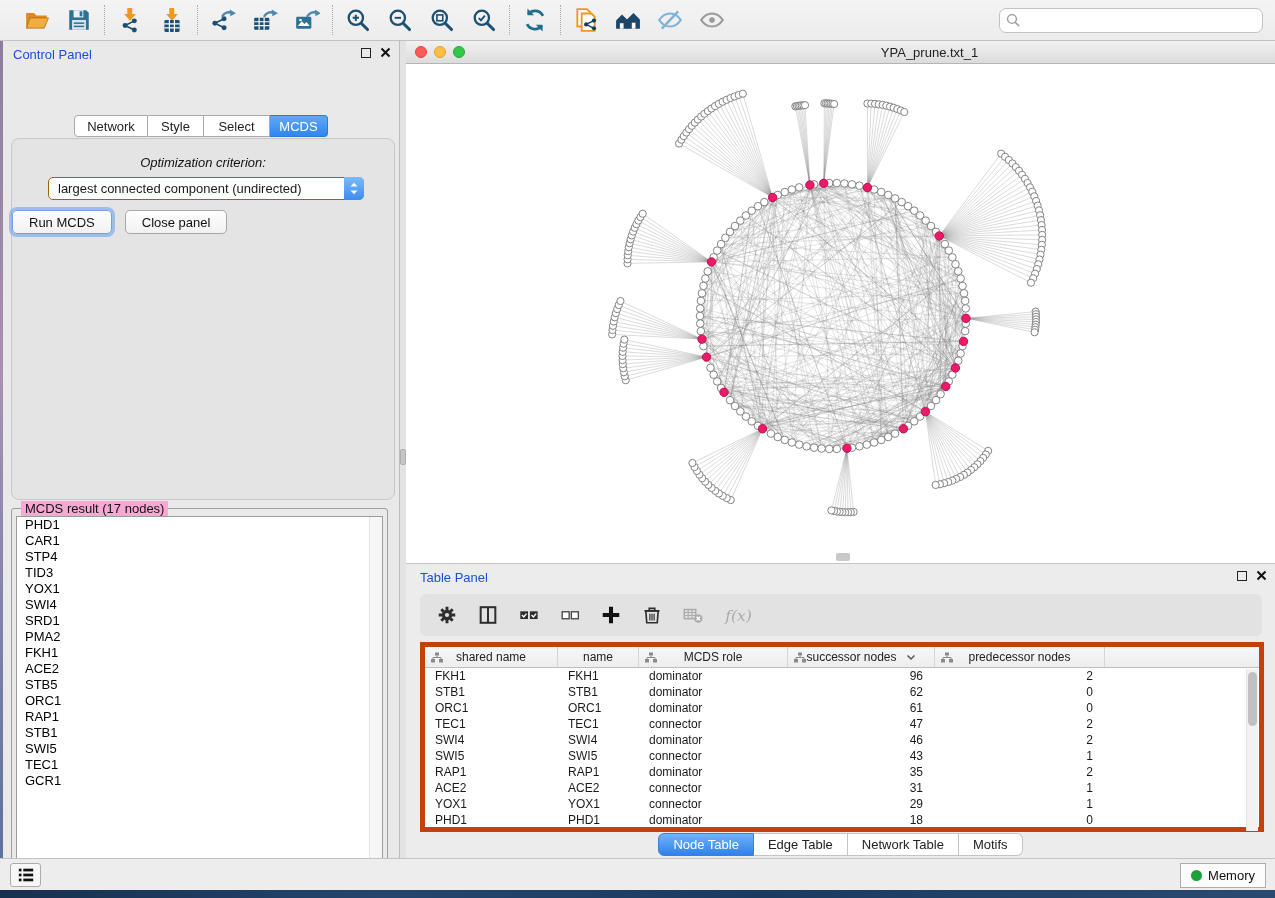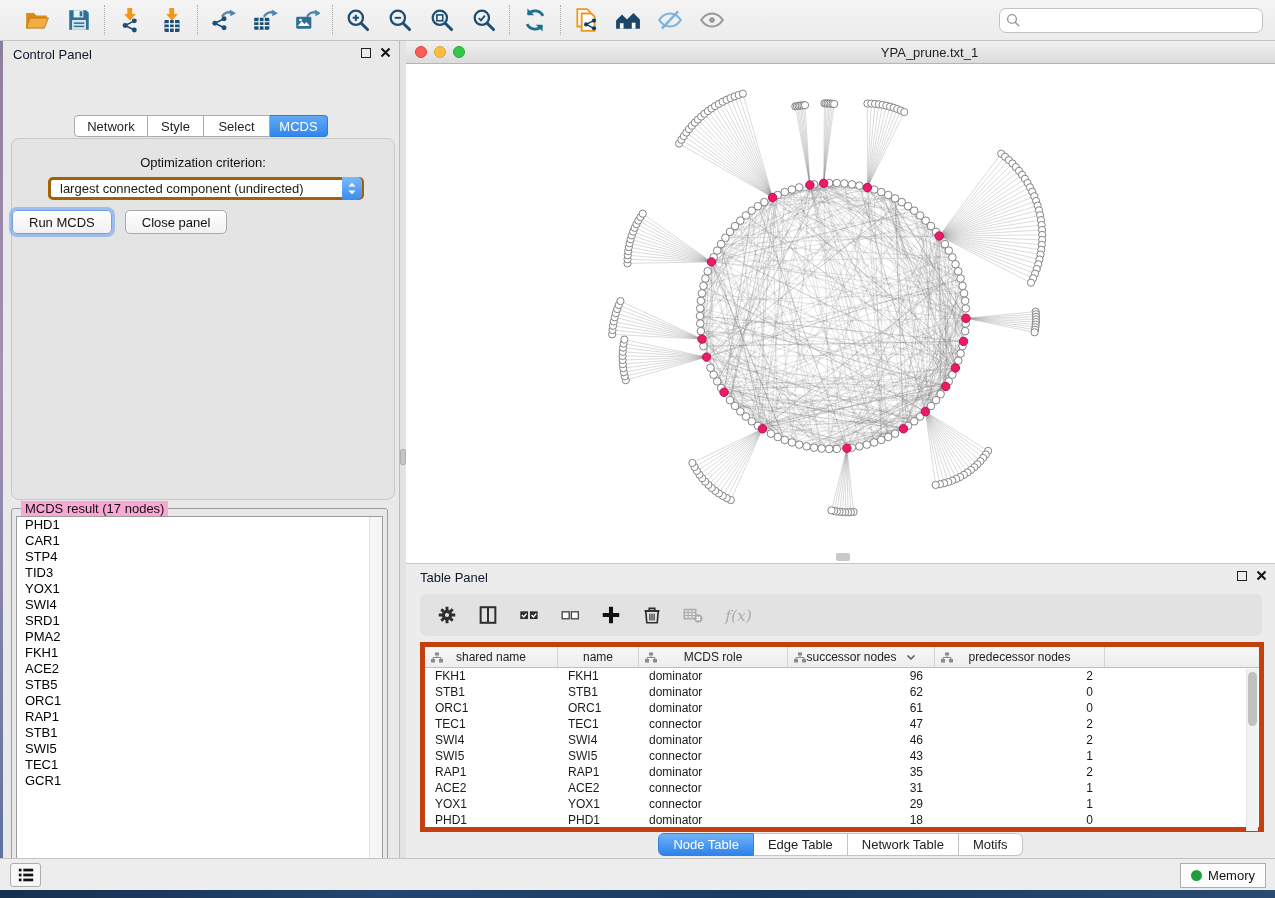--- a/index.html
+++ b/index.html
@@ -24,37 +24,37 @@
   
   .wall-left { position:absolute; left:0; top:41px; width:3px; height:849px;
     background:linear-gradient(#8d7d9d,#a591b1 40%,#58719a); }
   .wall-bottom { position:absolute; left:0; top:890px; width:1275px; height:8px;
     background:linear-gradient(90deg,#16304f,#24456e 30%,#1a3a60 60%,#2a4a72); }
 
   
   .control-panel { position:absolute; left:3px; top:41px; width:397px; height:817px;
     background:#E9E9E9; border-right:1px solid #BDBDBD; }
   .panel-titlebar { position:relative; height:27px; display:flex; align-items:center; padding:0 10px; }
-  .panel-title { font-size:13px; color:#0f172a; }
+  .panel-title { font-size:13px; color:#1d4ed8; }
   .win-icons { position:absolute; right:8px; top:6px; display:flex; gap:9px; align-items:center; }
   .float-icon { width:10px; height:10px; border:1.6px solid #222; display:inline-block; }
   .close-icon svg { display:block; }
 
   .seg-tabs { position:absolute; left:0; right:0; top:74px; display:flex; justify-content:center; }
   .seg-tab { height:22px; font-size:13px; background:#fff; border:1px solid #ABABAB; border-left:none;
     display:flex; align-items:center; justify-content:center; color:#222; }
   .seg-tab:first-child { border-left:1px solid #ABABAB; border-radius:4px 0 0 4px; }
   .seg-tab:last-child { border-radius:0 4px 4px 0; }
   .seg-tab.sel { background:linear-gradient(#62A9F5,#2F86EE); border-color:#2E7BD6; color:#fff; }
 
   .inner-panel { position:absolute; left:8px; top:97px; width:384px; height:362px;
     background:#E4E4E4; border:1px solid #C8C8C8; border-radius:8px; }
-  .opt-label { position:absolute; left:0; right:0; top:16px; text-align:center; font-size:13px; color:#111; }
+  .opt-label { position:absolute; left:0; right:0; top:16px; text-align:center; font-size:13px; color:#111;font-style:italic; }
   .dropdown { position:absolute; left:36px; top:38px; width:316px; height:23px; background:#fff;
-    border:3px solid #a16207; border-radius:5px; display:flex; align-items:center; }
+    border:1px solid #a16207; border-radius:5px; display:flex; align-items:center; }
   .dropdown-text { flex:1; font-size:13px; padding-left:9px; white-space:nowrap; overflow:hidden; }
   .dropdown-stepper { width:20px; height:23px; margin-right:-1px; border-radius:0 5px 5px 0;
     background:linear-gradient(#7CBAF8,#3A8CF0); display:flex; align-items:center; justify-content:center; }
   .btn-row { position:absolute; left:0; right:0; top:71px; display:flex; gap:13px; }
   .push-btn { height:24px; padding:0 16px; font-size:13px; background:linear-gradient(#FFFFFF,#F1F1F1);
     border:1px solid #A9A9A9; border-radius:5px; color:#111; }
   .push-btn.focused { box-shadow:0 0 0 3px rgba(110,165,240,.6); border-color:#6FA0E8; }
 
   .groupbox { position:absolute; left:8px; top:467px; width:377px; height:371px;
     border:1px solid #9E9E9E; border-radius:3px; }

